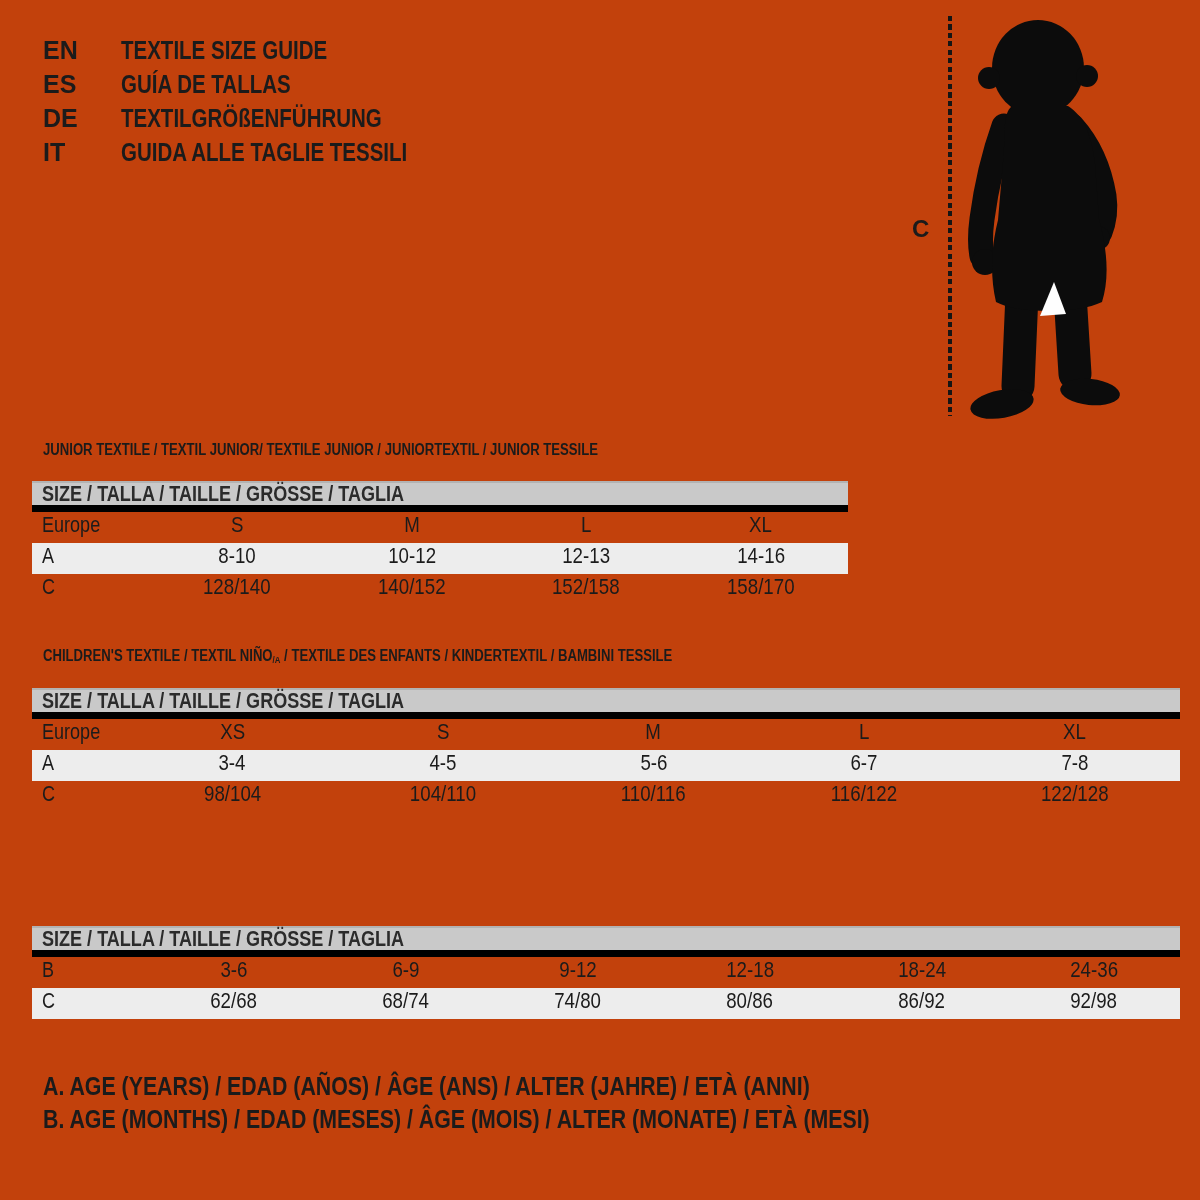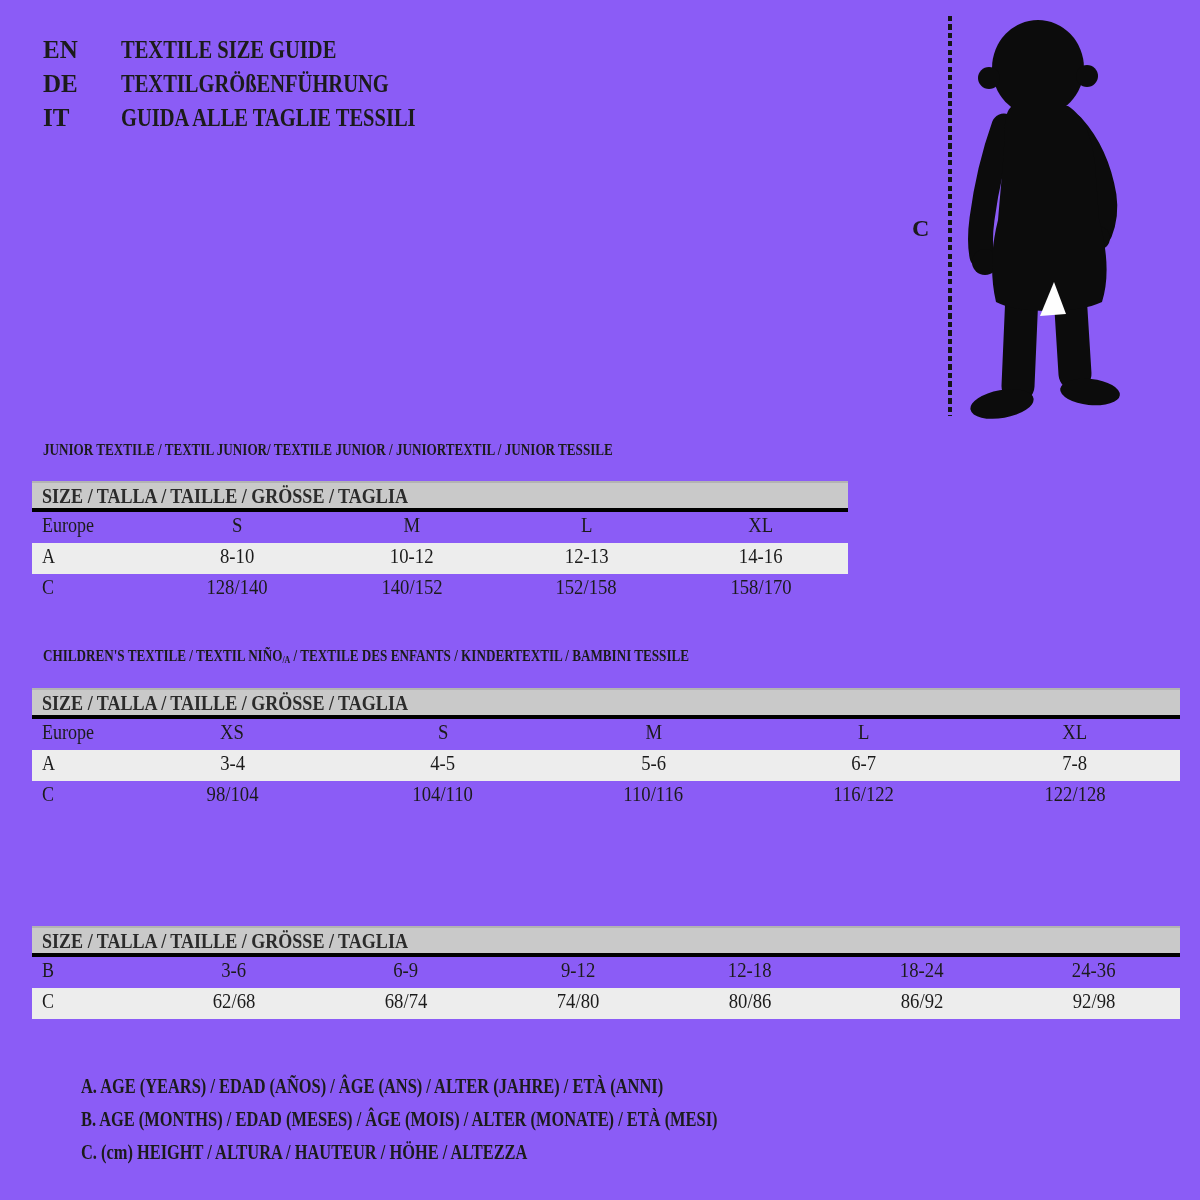--- a/index.html
+++ b/index.html
@@ -1,21 +1,21 @@
 <!DOCTYPE html>
 <html><head>
 <meta charset="utf-8">
 <title>Textile Size Guide</title>
 <style>
   html,body { margin:0; padding:0; }
   body { background:#ffffff; }
   .page {
     position:relative; width:1200px; height:1200px;
-    background:#8b5cf6; overflow:hidden;
-    font-family:Liberation Serif, serif;
+    background:#c2410c; overflow:hidden;
+    font-family:Liberation Sans, sans-serif;
     color:#1b1b1b;
     -webkit-font-smoothing:antialiased;
   }
   
   .cx  { display:inline-block; transform:scaleX(.82); transform-origin:0 50%; white-space:nowrap; }
   .cxc { display:inline-block; transform:scaleX(.85); transform-origin:50% 50%; white-space:nowrap; }
 
   
   .langs { position:absolute; left:43px; top:33px; font-size:25px; font-weight:bold; line-height:34px; }
   .lang-row { display:flex; }
@@ -30,49 +30,53 @@
   .baby-svg { position:absolute; left:958px; top:14px; }
 
   
   .sec-title { position:absolute; left:43px; font-size:16px; font-weight:bold; line-height:32px; }
   .sub { font-size:.60em; vertical-align:-0.22em; letter-spacing:0; }
 
   
   .table { position:absolute; left:32px; }
   .bar {
     height:31px; display:flex; align-items:center; padding-left:10px; box-sizing:border-box;
-    background:#c9c9c9; border-top:2px solid #b3b3b3; border-bottom:4px solid #000000;
+    background:#c9c9c9; border-top:2px solid #b3b3b3; border-bottom:7px solid #000000;
     font-size:22px; font-weight:bold; color:#2b2b2b;
   }
   .tr { display:flex; height:31px; font-size:22px; }
   .tr.shaded { background:#ededed; }
   .th { box-sizing:border-box; padding-left:10px; flex:0 0 auto; }
   .td { flex:1 1 0; text-align:center; }
   .t-junior   { top:481px; width:816px; }
   .t-junior .th   { width:118px; }
   .t-children { top:688px; width:1148px; }
   .t-children .th { width:95px; }
   .t-babies   { top:926px; width:1148px; }
   .t-babies .th   { width:116px; }
   #junior-title   { top:434px; }
   #children-title { top:640px; }
   #babies-title   { top:845px; }
 
   
-  .legend { position:absolute; left:43px; top:1070px; font-size:20px; font-weight:bold; line-height:33px;margin-left:38px; }
+  .legend { position:absolute; left:43px; top:1070px; font-size:26px; font-weight:bold; line-height:33px; }
 </style>
 </head>
 <body>
 
 <div class="page">
 
   <div class="langs">
     <div class="lang-row">
       <span class="lang-code">EN</span>
       <span class="cx">TEXTILE SIZE GUIDE</span>
+    </div>
+    <div class="lang-row">
+      <span class="lang-code">ES</span>
+      <span class="cx">GUÍA DE TALLAS</span>
     </div>
     <div class="lang-row">
       <span class="lang-code">DE</span>
       <span class="cx">TEXTILGRÖßENFÜHRUNG</span>
     </div>
     <div class="lang-row">
       <span class="lang-code">IT</span>
       <span class="cx">GUIDA ALLE TAGLIE TESSILI</span>
     </div>
   </div>
@@ -186,16 +190,15 @@
       <span class="td"><span class="cxc">74/80</span></span>
       <span class="td"><span class="cxc">80/86</span></span>
       <span class="td"><span class="cxc">86/92</span></span>
       <span class="td"><span class="cxc">92/98</span></span>
     </div>
   </div>
 
   <div class="legend">
     <div><span class="cx">A. AGE (YEARS) / EDAD (AÑOS) / ÂGE (ANS) / ALTER (JAHRE) / ETÀ (ANNI)</span></div>
     <div><span class="cx">B. AGE (MONTHS) / EDAD (MESES) / ÂGE (MOIS) / ALTER (MONATE) / ETÀ (MESI)</span></div>
-    <div><span class="cx">C. (cm) HEIGHT / ALTURA / HAUTEUR / HÖHE / ALTEZZA</span></div>
   </div>
 
 </div>
 
 </body></html>

